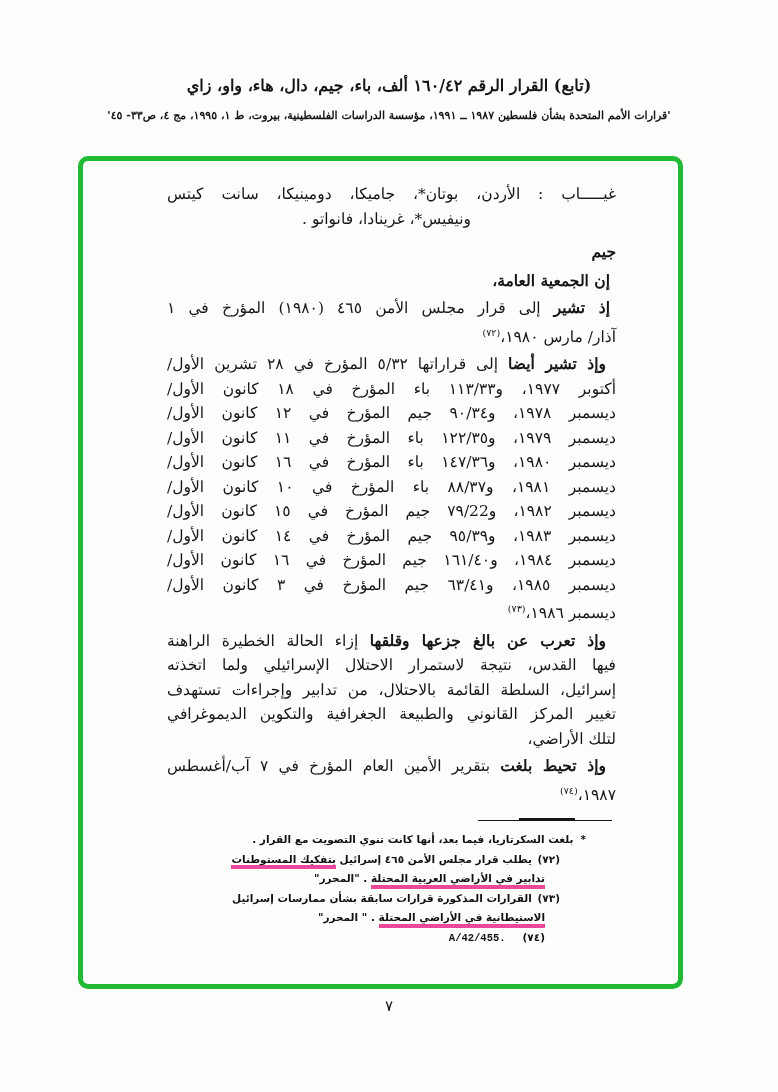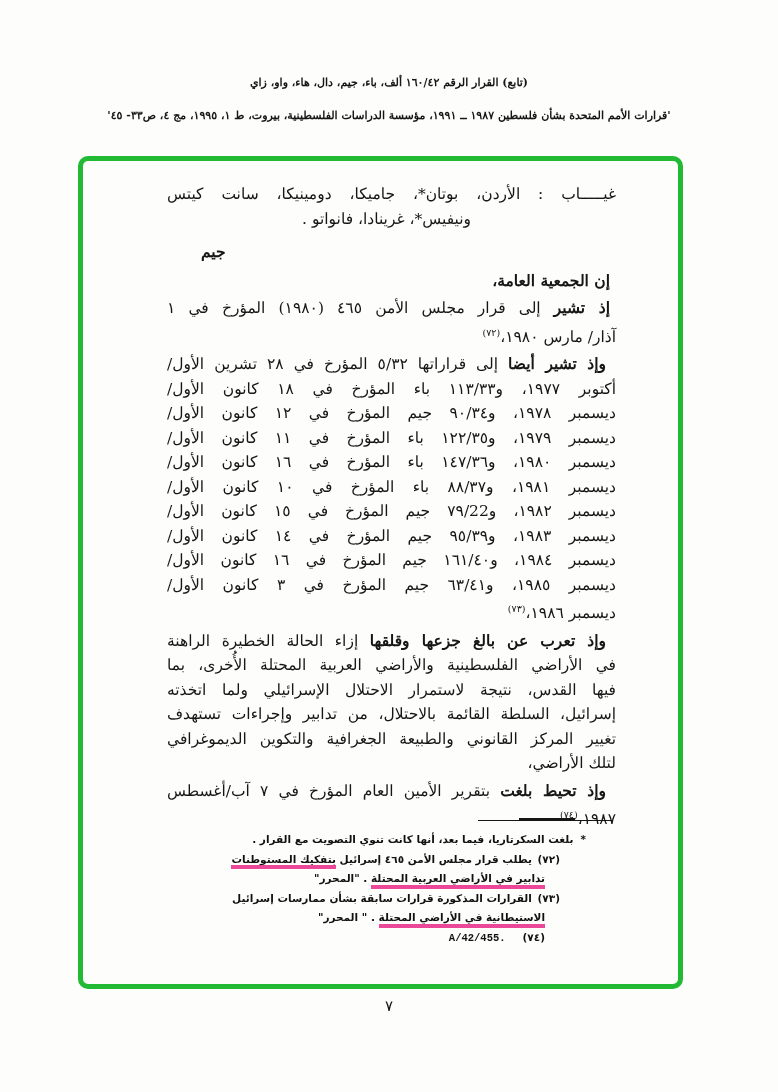--- a/index.html
+++ b/index.html
@@ -6,21 +6,21 @@
   body{
     width:778px;height:1092px;
     background:#fdfdfb;
     font-family:"DejaVu Serif","Liberation Serif",serif;
     color:#161616;
     position:relative;
     overflow:hidden;
   }
   .doc-title{
     position:absolute;top:76px;left:0;width:778px;
-    text-align:center;font-weight:bold;font-size:11px;
+    text-align:center;font-weight:bold;font-size:16px;
     letter-spacing:0;
   }
   .doc-source{
     position:absolute;top:109px;left:0;width:778px;
     text-align:center;font-weight:bold;font-size:11px;
   }
   .frame{
     position:absolute;left:78px;top:156px;
     width:595px;height:823px;
     border:5px solid #22b934;border-radius:10px;
@@ -29,21 +29,21 @@
   .content{
     position:absolute;top:0;right:0;left:0;
     padding:21px 62px 0 84px;
     font-size:15.5px;line-height:24.5px;
   }
   .jl{text-align:justify;text-align-last:justify;}
   .rl{text-align:right;}
   .ind6{padding-right:6px;}
   .ind10{padding-right:10px;}
   .att2{padding-right:145px;}
-  .heading{text-align:left;padding-left:34px;font-weight:bold;margin:9px 0 4px 0;}
+  .heading{text-align:right;padding-left:34px;font-weight:bold;margin:9px 0 4px 0;}
   .ptop{margin-top:3px;}
   .b{font-weight:bold;}
   sup.fnref{font-size:9.5px;vertical-align:6px;letter-spacing:0;}
   .fnrule{position:absolute;top:659px;right:66px;width:134px;border-top:1.5px solid #151515;}
   .fnrule-b{position:absolute;top:657px;right:103px;width:56px;border-top:3px solid #151515;}
   .footnotes{
     position:absolute;top:669px;right:92px;width:310px;
     font-family:"DejaVu Sans","Liberation Sans",sans-serif;
     font-size:10.5px;line-height:19.5px;font-weight:bold;
     text-align:right;color:#111;
@@ -85,21 +85,20 @@
     <div class="jl">ديسمبر ١٩٧٩، و١٢٢/٣٥ باء المؤرخ في ١١ كانون الأول/</div>
     <div class="jl">ديسمبر ١٩٨٠، و١٤٧/٣٦ باء المؤرخ في ١٦ كانون الأول/</div>
     <div class="jl">ديسمبر ١٩٨١، و٨٨/٣٧ باء المؤرخ في ١٠ كانون الأول/</div>
     <div class="jl">ديسمبر ١٩٨٢، و٧٩/22 جيم المؤرخ في ١٥ كانون الأول/</div>
     <div class="jl">ديسمبر ١٩٨٣، و٩٥/٣٩ جيم المؤرخ في ١٤ كانون الأول/</div>
     <div class="jl">ديسمبر ١٩٨٤، و١٦١/٤٠ جيم المؤرخ في ١٦ كانون الأول/</div>
     <div class="jl">ديسمبر ١٩٨٥، و٦٣/٤١ جيم المؤرخ في ٣ كانون الأول/</div>
     <div class="rl"><span>ديسمبر ١٩٨٦،</span><sup class="fnref">(٧٣)</sup></div>
 
     <div class="jl ind10 ptop"><span class="b">وإذ تعرب عن بالغ جزعها وقلقها</span><span> إزاء الحالة الخطيرة الراهنة</span></div>
-    <div class="jl">في الأراضي الفلسطينية والأراضي العربية المحتلة الأُخرى، بما</div>
     <div class="jl">فيها القدس، نتيجة لاستمرار الاحتلال الإسرائيلي ولما اتخذته</div>
     <div class="jl">إسرائيل، السلطة القائمة بالاحتلال، من تدابير وإجراءات تستهدف</div>
     <div class="jl">تغيير المركز القانوني والطبيعة الجغرافية والتكوين الديموغرافي</div>
     <div class="rl">لتلك الأراضي،</div>
 
     <div class="jl ind10 ptop"><span class="b">وإذ تحيط بلغت</span><span> بتقرير الأمين العام المؤرخ في ٧ آب/أغسطس</span></div>
     <div class="rl"><span>١٩٨٧،</span><sup class="fnref">(٧٤)</sup></div>
 
   </div>
 

